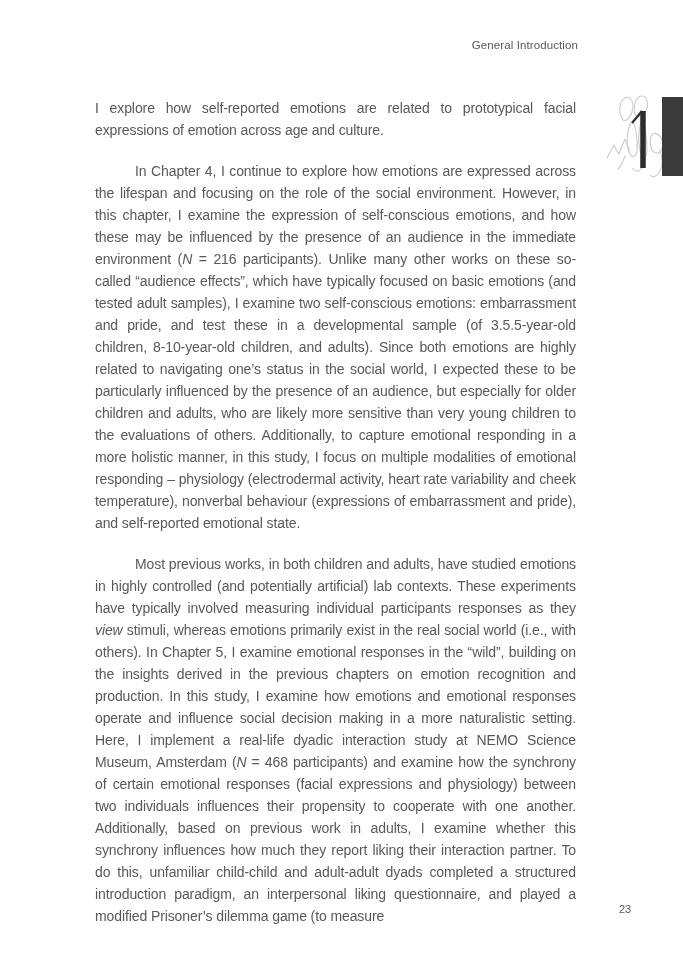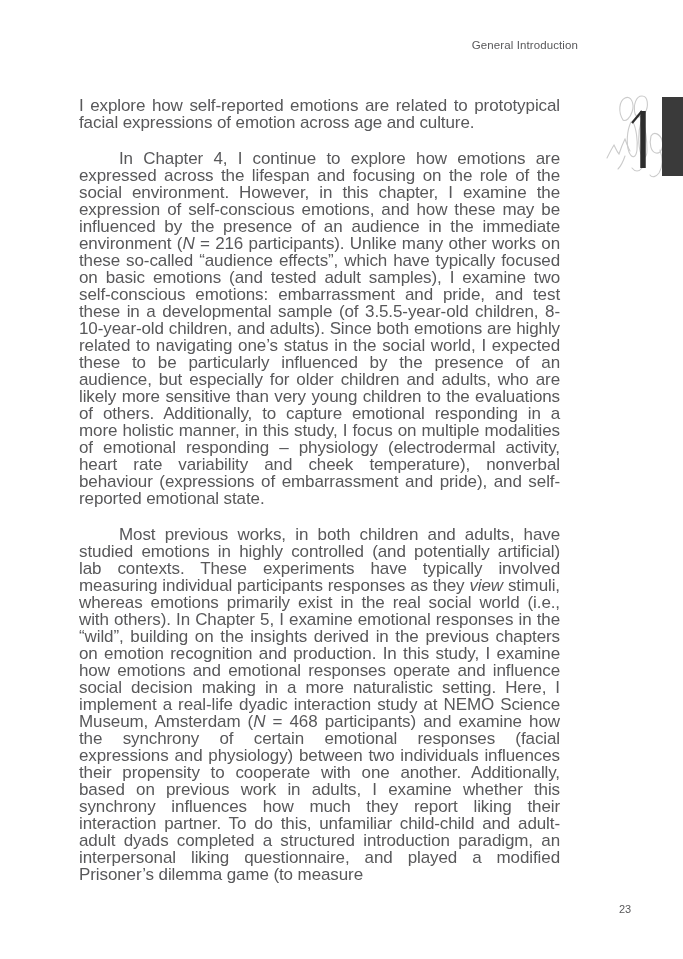--- a/index.html
+++ b/index.html
@@ -21,24 +21,24 @@
   }
   .running-header{
     position:absolute;
     top:39px;right:105px;
     font-size:11.5px;
     letter-spacing:0.1px;
     color:var(--text);
   }
   .body-text{
     position:absolute;
-    left:79px;top:97px;
+    left:95px;top:97px;
     width:481px;
-    font-size:17px;
-    line-height:17px;
+    font-size:14px;
+    line-height:22px;
     letter-spacing:-0.1px;
     text-align:justify;
     color:var(--text);
   }
   .para{margin-bottom:19px;}
   .para.indent{text-indent:40px;}
   .para em{font-style:italic;}
   .chapter-ornament{
     position:absolute;
     left:605px;top:92px;

